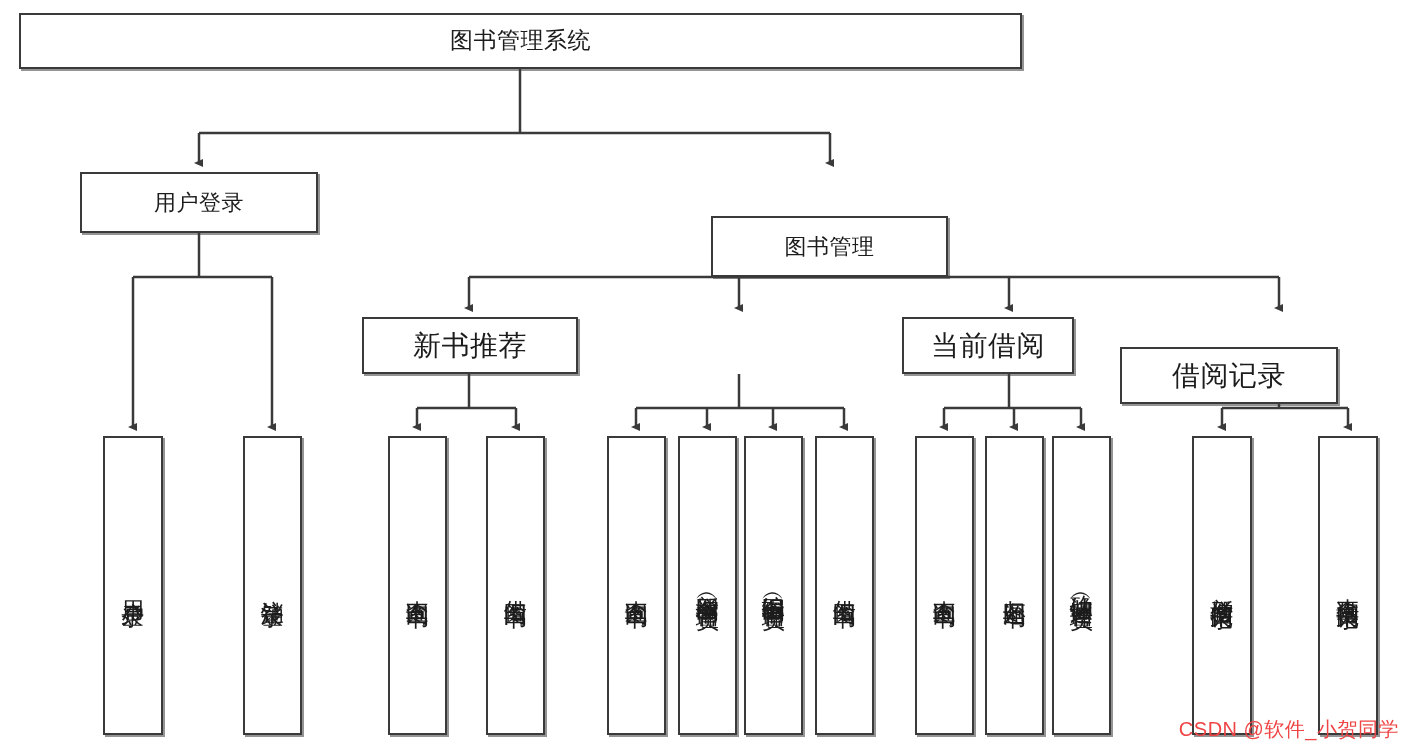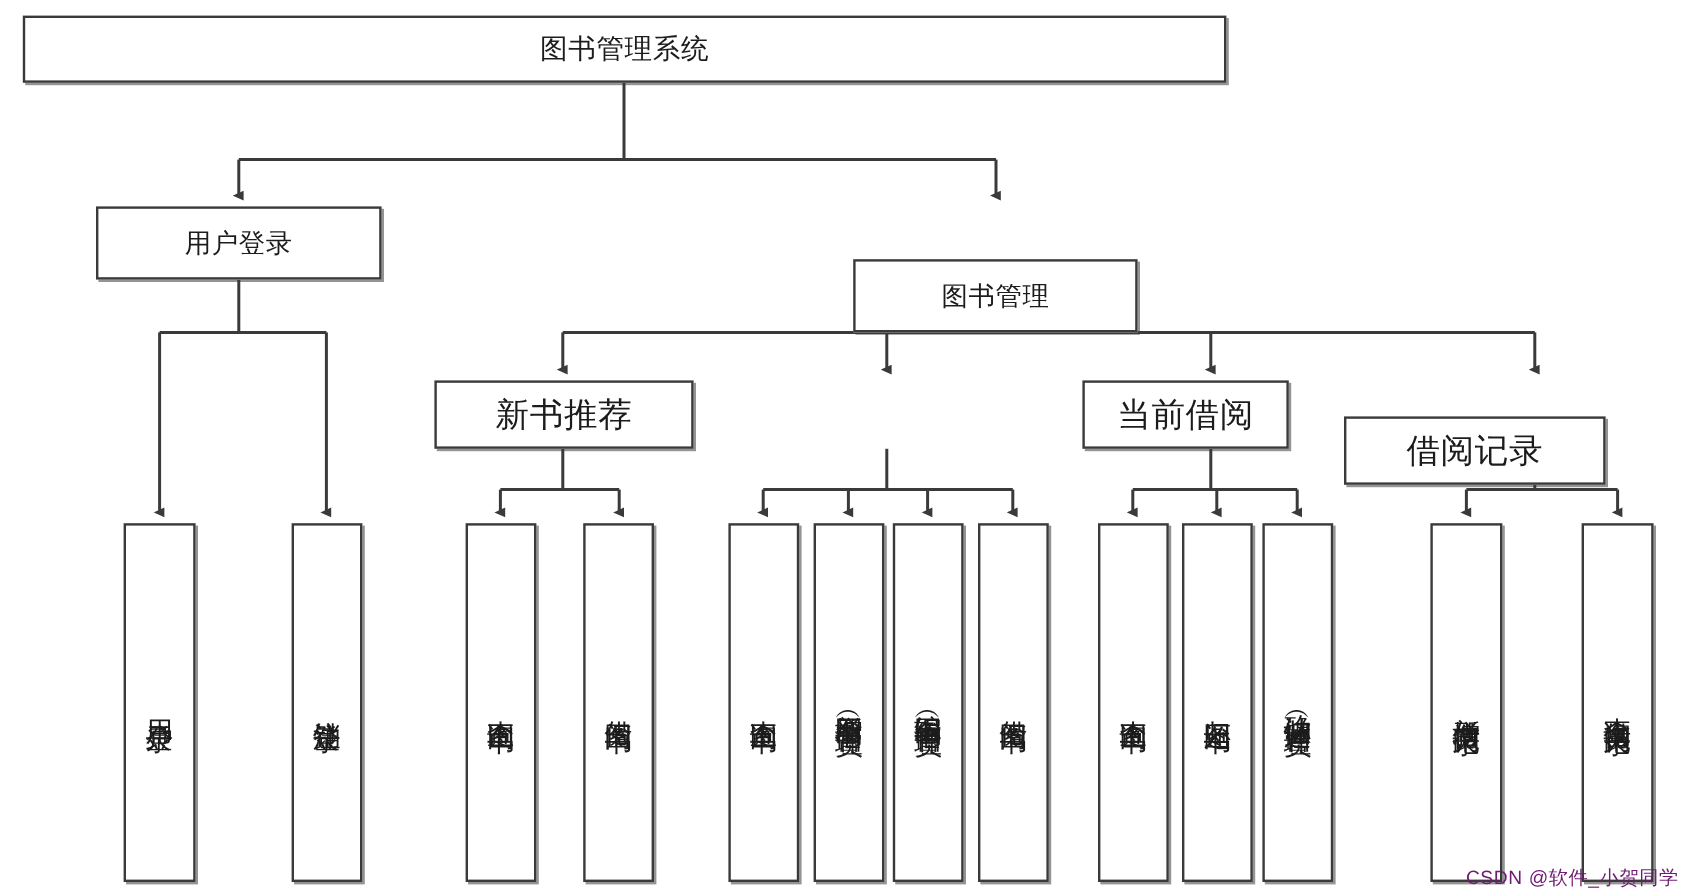--- a/index.html
+++ b/index.html
@@ -49,22 +49,22 @@
     font-size:23px;
     line-height:1.42;
     letter-spacing:2px;
     white-space:normal;
     max-height:100%;
   }
   .watermark{
     position:absolute;
     right:6px;
     bottom:4px;
-    font-size:16px;
-    color:#701a75;
+    font-size:20px;
+    color:#ef4444;
     letter-spacing:0.5px;
     white-space:nowrap;
     font-family:"Liberation Sans","DejaVu Sans",sans-serif;
   }
 </style>
 </head>
 <body>
 
 <div id="stage">
 

